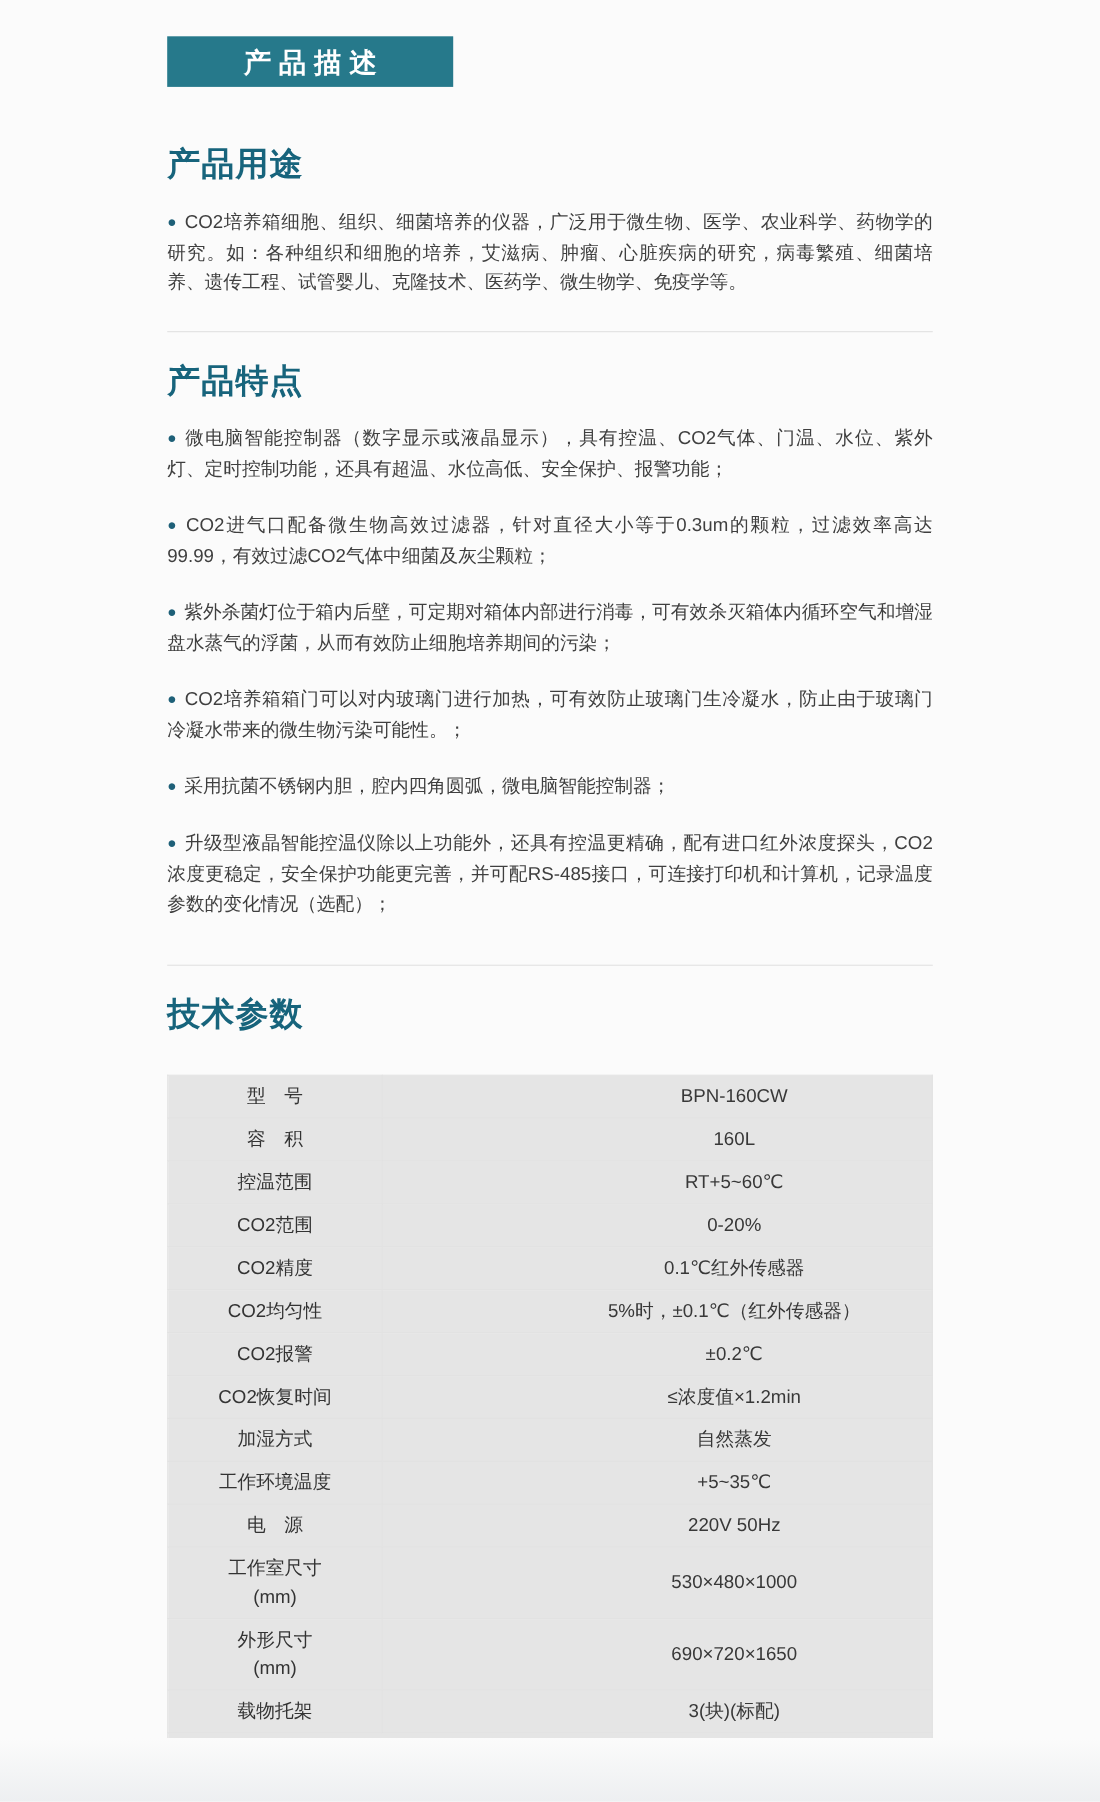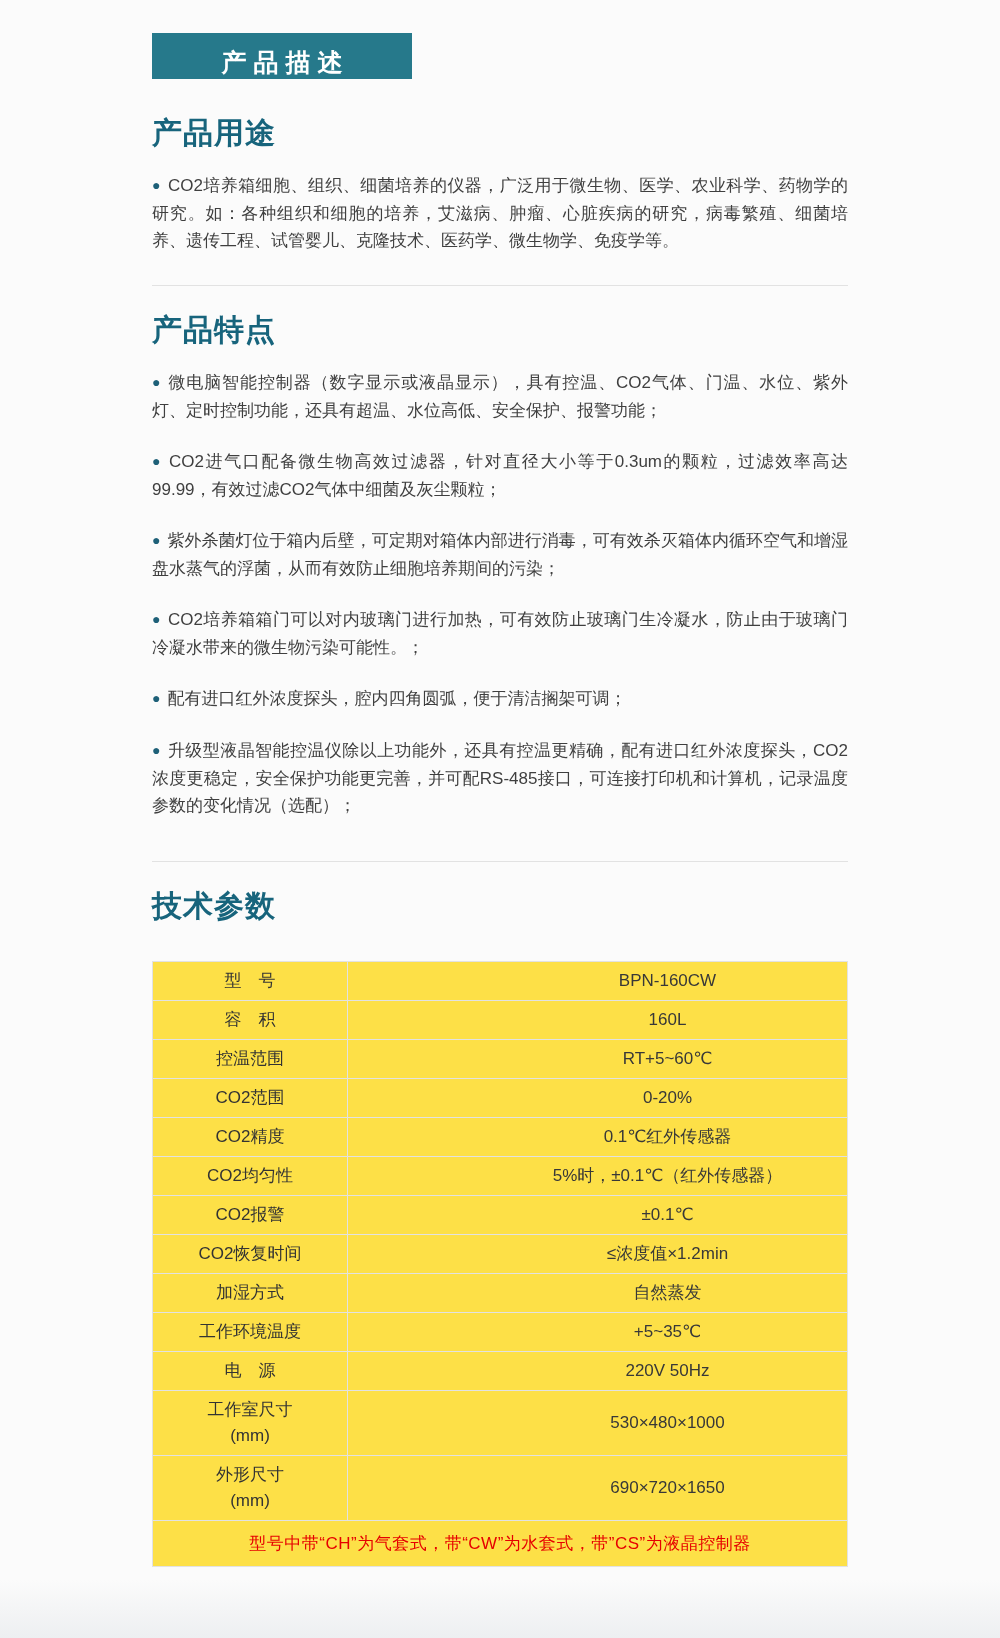--- a/index.html
+++ b/index.html
@@ -17,27 +17,27 @@
   }
   .content {
     padding: 33px 152px 0 152px;
   }
   .banner {
     width: 260px;
     height: 46px;
     background: var(--banner-bg, #26798b);
     color: var(--banner-text, #ffffff);
     display: flex;
-    align-items: flex-end;
+    align-items: center;
     justify-content: center;
     font-size: 25px;
     font-weight: bold;
     letter-spacing: 7px;
     text-indent: 7px;
-    margin-bottom: 34px;
+    margin-bottom: 50px;
   }
   h2.section-heading {
     margin: 0 0 18px 0;
     font-size: 30px;
     font-weight: bold;
     color: var(--heading, #17647c);
     letter-spacing: 1px;
   }
   .para {
     margin: 0;
@@ -71,21 +71,21 @@
   }
   table.specs-table {
     border-collapse: collapse;
     width: 696px;
     table-layout: fixed;
     font-size: 17px;
     color: #383838;
   }
   table.specs-table td {
     border: 1px solid var(--border, #e2e2e2);
-    background: #fde047;
+    background: #e5e5e5;
   }
   td.spec-label {
     width: 178px;
     text-align: center;
     padding: 6px 8px;
     line-height: 26px;
     white-space: pre-line;
     color: #333333;
   }
   td.spec-value {
@@ -125,21 +125,21 @@
   </section>
 
   <hr class="divider">
 
   <section class="features-section">
     <h2 class="section-heading">产品特点</h2>
     <p class="para feature-item"><span class="dot">●</span><span>微电脑智能控制器（数字显示或液晶显示），具有控温、CO2气体、门温、水位、紫外灯、定时控制功能，还具有超温、水位高低、安全保护、报警功能；</span></p>
     <p class="para feature-item"><span class="dot">●</span><span>CO2进气口配备微生物高效过滤器，针对直径大小等于0.3um的颗粒，过滤效率高达 99.99，有效过滤CO2气体中细菌及灰尘颗粒；</span></p>
     <p class="para feature-item"><span class="dot">●</span><span>紫外杀菌灯位于箱内后壁，可定期对箱体内部进行消毒，可有效杀灭箱体内循环空气和增湿盘水蒸气的浮菌，从而有效防止细胞培养期间的污染；</span></p>
     <p class="para feature-item"><span class="dot">●</span><span>CO2培养箱箱门可以对内玻璃门进行加热，可有效防止玻璃门生冷凝水，防止由于玻璃门冷凝水带来的微生物污染可能性。；</span></p>
-    <p class="para feature-item"><span class="dot">●</span><span>配有进口红外浓度探头，腔内四角圆弧，便于清洁搁架可调；</span></p>
+    <p class="para feature-item"><span class="dot">●</span><span>采用抗菌不锈钢内胆，腔内四角圆弧，微电脑智能控制器；</span></p>
     <p class="para feature-item"><span class="dot">●</span><span>升级型液晶智能控温仪除以上功能外，还具有控温更精确，配有进口红外浓度探头，CO2浓度更稳定，安全保护功能更完善，并可配RS-485接口，可连接打印机和计算机，记录温度参数的变化情况（选配）；</span></p>
   </section>
 
   <hr class="divider second">
 
   <section class="specs-section">
     <h2 class="section-heading">技术参数</h2>
     <table class="specs-table">
       <tbody>
         <tr class="spec-row">
@@ -161,21 +161,21 @@
         <tr class="spec-row">
           <td class="spec-label">CO2精度</td>
           <td class="spec-value">0.1℃红外传感器</td>
         </tr>
         <tr class="spec-row">
           <td class="spec-label">CO2均匀性</td>
           <td class="spec-value">5%时，±0.1℃（红外传感器）</td>
         </tr>
         <tr class="spec-row">
           <td class="spec-label">CO2报警</td>
-          <td class="spec-value">±0.1℃</td>
+          <td class="spec-value">±0.2℃</td>
         </tr>
         <tr class="spec-row">
           <td class="spec-label">CO2恢复时间</td>
           <td class="spec-value">≤浓度值×1.2min</td>
         </tr>
         <tr class="spec-row">
           <td class="spec-label">加湿方式</td>
           <td class="spec-value">自然蒸发</td>
         </tr>
         <tr class="spec-row">
@@ -189,20 +189,24 @@
         <tr class="spec-row">
           <td class="spec-label">工作室尺寸
 (mm)</td>
           <td class="spec-value">530×480×1000</td>
         </tr>
         <tr class="spec-row">
           <td class="spec-label">外形尺寸
 (mm)</td>
           <td class="spec-value">690×720×1650</td>
         </tr>
+        <tr class="spec-row">
+          <td class="spec-label">载物托架</td>
+          <td class="spec-value">3(块)(标配)</td>
+        </tr>
         <tr class="spec-note-row">
           <td class="spec-note" colspan="2">型号中带“CH”为气套式，带“CW”为水套式，带”CS”为液晶控制器</td>
         </tr>
       </tbody>
     </table>
   </section>
 
 </div>
 
 <div class="footer-fade"></div>

